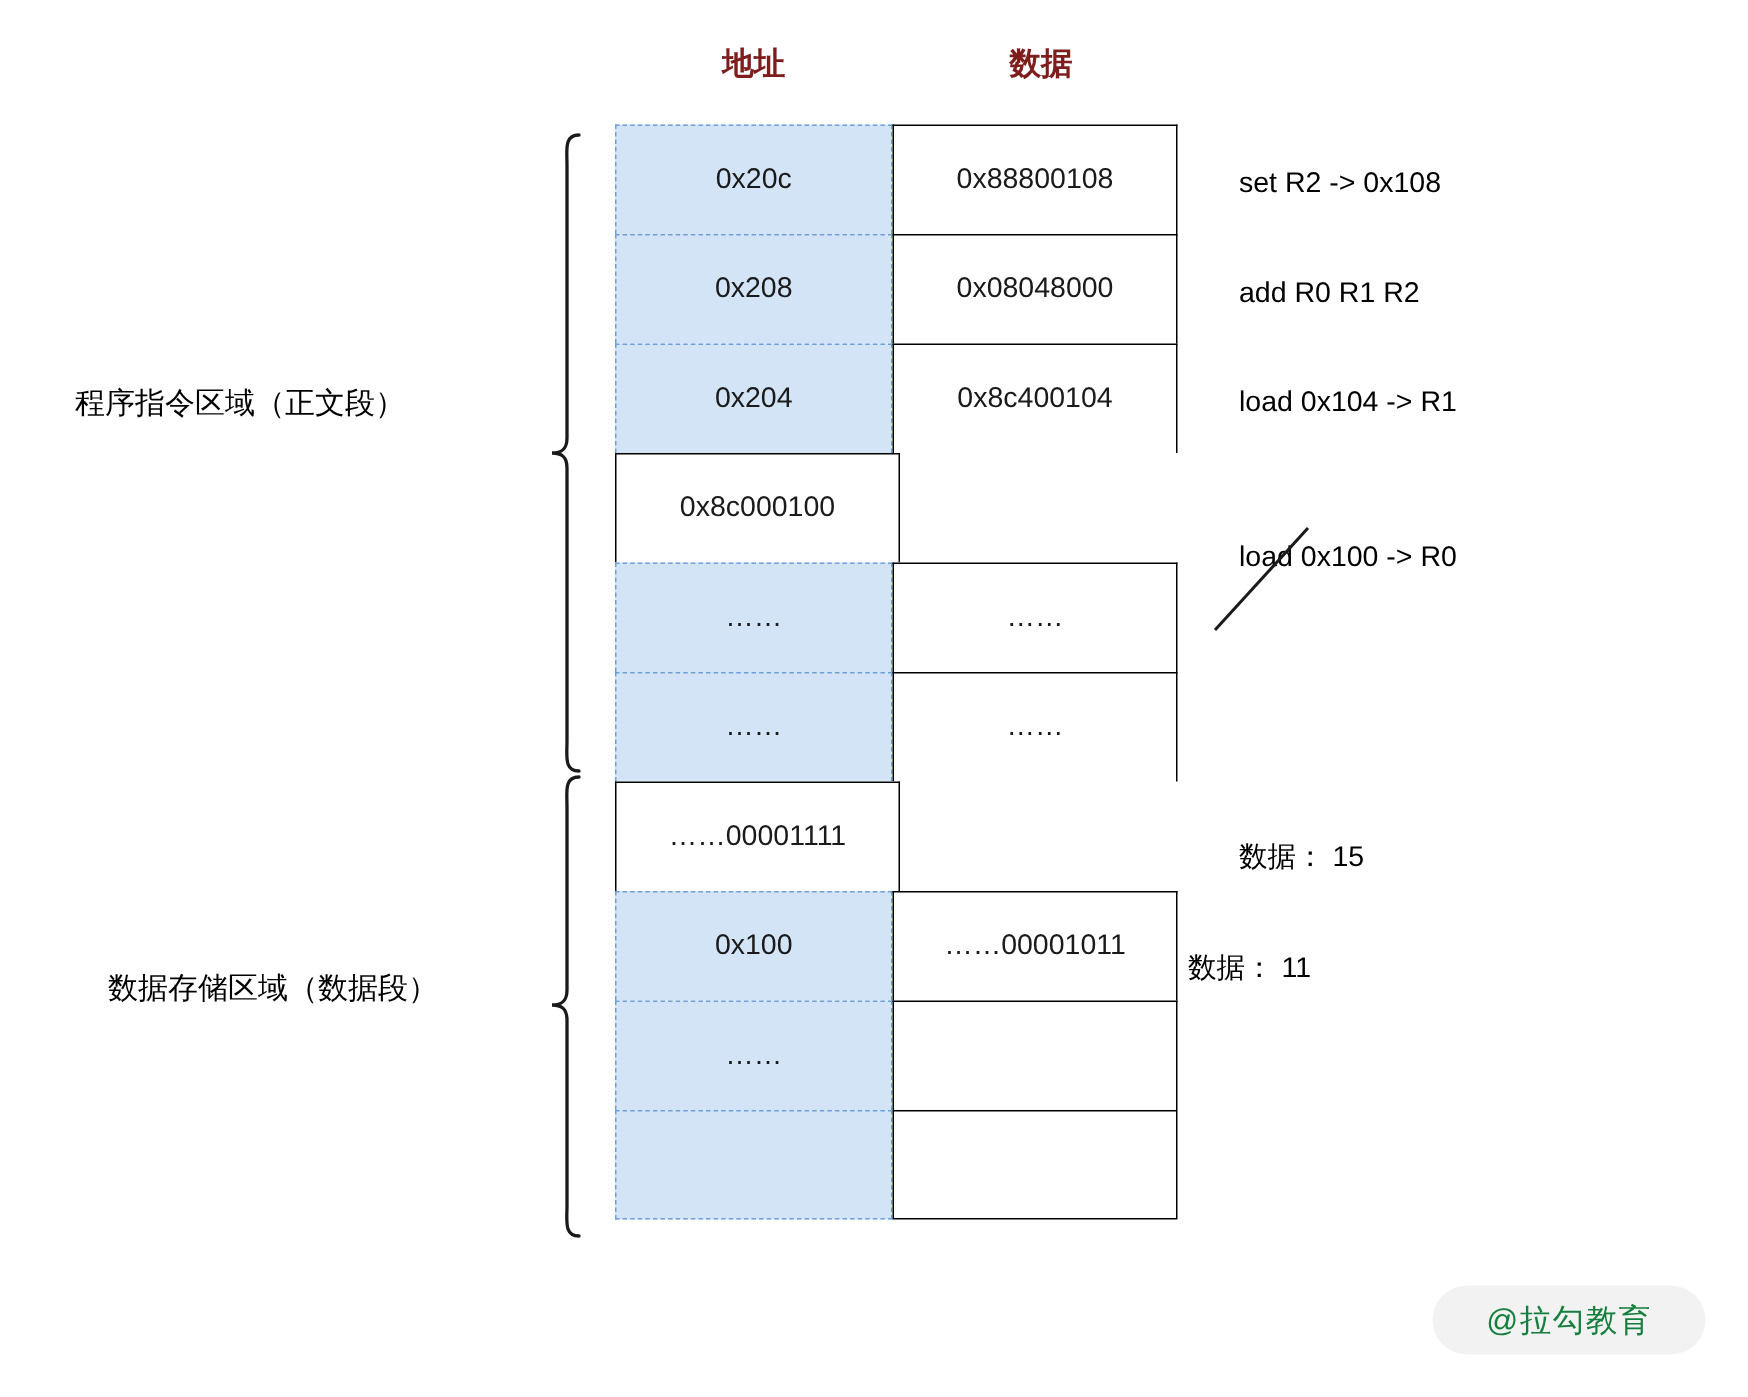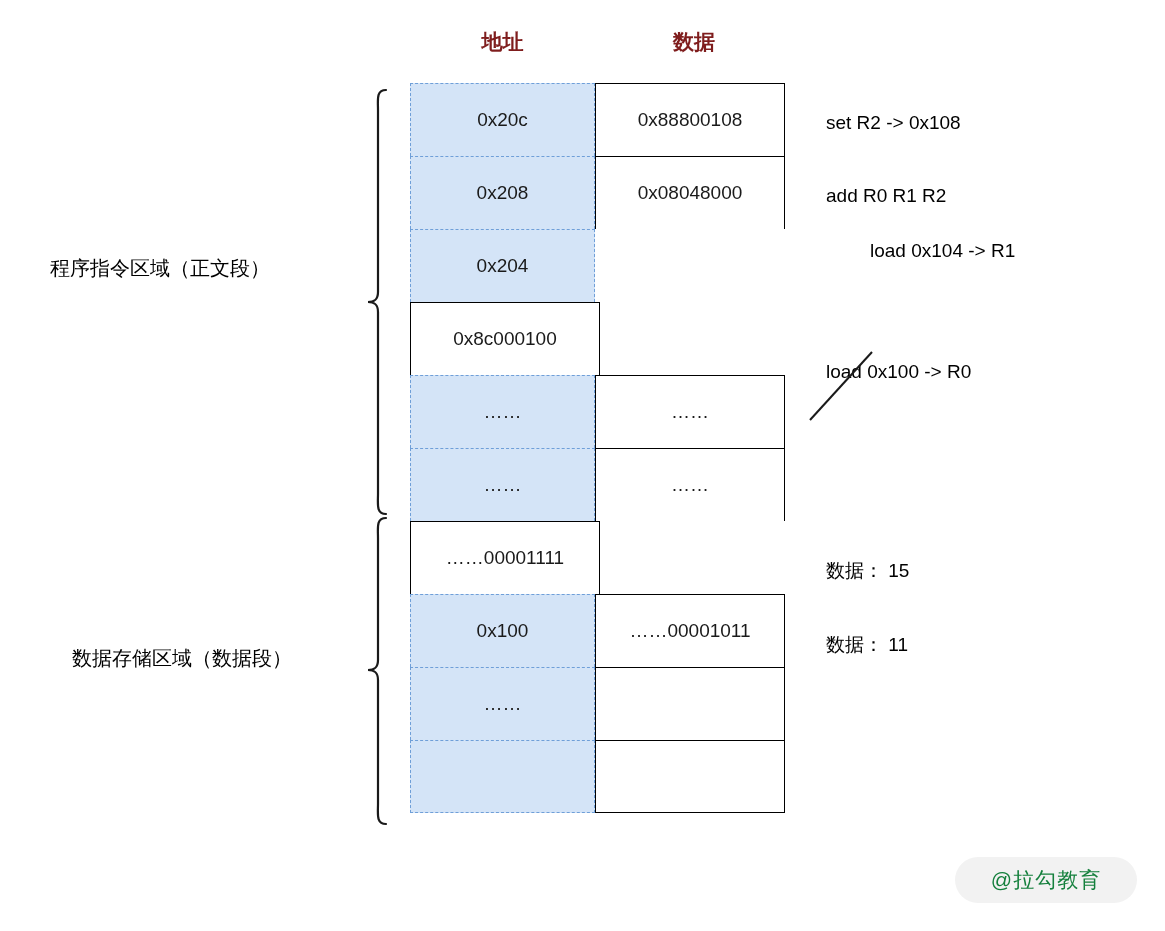--- a/index.html
+++ b/index.html
@@ -116,20 +116,21 @@
   <div class="mem-row">
     <div class="cell cell-address">0x20c</div>
     <div class="cell cell-data">0x88800108</div>
   </div>
   <div class="mem-row">
     <div class="cell cell-address">0x208</div>
     <div class="cell cell-data">0x08048000</div>
   </div>
   <div class="mem-row">
     <div class="cell cell-address">0x204</div>
+    <div class="cell cell-data">0x8c400104</div>
   </div>
   <div class="mem-row">
     <div class="cell cell-data">0x8c000100</div>
   </div>
   <div class="mem-row">
     <div class="cell cell-address">……</div>
     <div class="cell cell-data">……</div>
   </div>
   <div class="mem-row">
     <div class="cell cell-address">……</div>
@@ -147,24 +148,24 @@
     <div class="cell cell-data"></div>
   </div>
   <div class="mem-row">
     <div class="cell cell-address"></div>
     <div class="cell cell-data"></div>
   </div>
 </div>
 
 <div class="annotation" style="left:826px; top:112px;">set R2 -&gt; 0x108</div>
 <div class="annotation" style="left:826px; top:185px;">add R0 R1 R2</div>
-<div class="annotation" style="left:826px; top:240px;margin-left:44px;">load 0x104 -&gt; R1</div>
+<div class="annotation" style="left:826px; top:258px;">load 0x104 -&gt; R1</div>
 <div class="annotation" style="left:826px; top:341px;margin-top:20px;">load 0x100 -&gt; R0</div>
 <div class="annotation" style="left:826px; top:558px;">数据： 15</div>
-<div class="annotation" style="left:826px; top:632px;">数据： 11</div>
+<div class="annotation" style="left:792px; top:632px;">数据： 11</div>
 
 <div class="region-label" id="label-text-segment">程序指令区域（正文段）</div>
 <div class="region-label" id="label-data-segment">数据存储区域（数据段）</div>
 
 <svg id="brace-layer" viewBox="0 0 1165 931">
 
   <path d="M 386 90 C 376 90 378 100 378 110 L 378 292 C 378 300 374 302 368 302 C 374 302 378 304 378 312 L 378 494 C 378 504 376 514 386 514" fill="none" stroke="#1a1a1a" stroke-width="2.2" stroke-linecap="round"></path>
 
   <path d="M 386 518 C 376 518 378 528 378 538 L 378 660 C 378 668 374 670 368 670 C 374 670 378 672 378 680 L 378 804 C 378 814 376 824 386 824" fill="none" stroke="#1a1a1a" stroke-width="2.2" stroke-linecap="round"></path>
 

